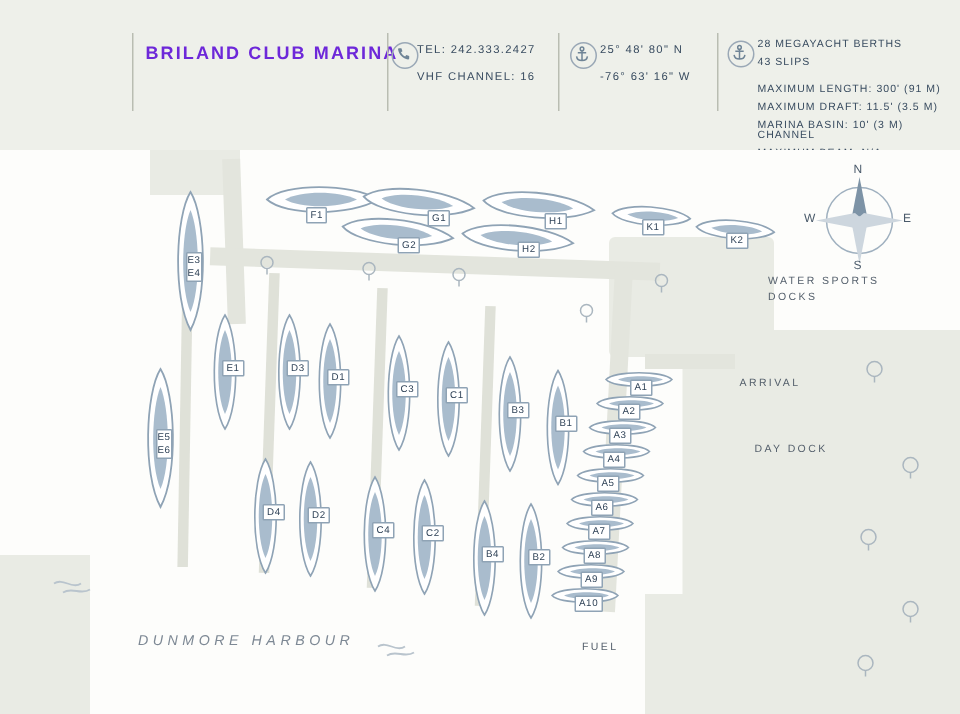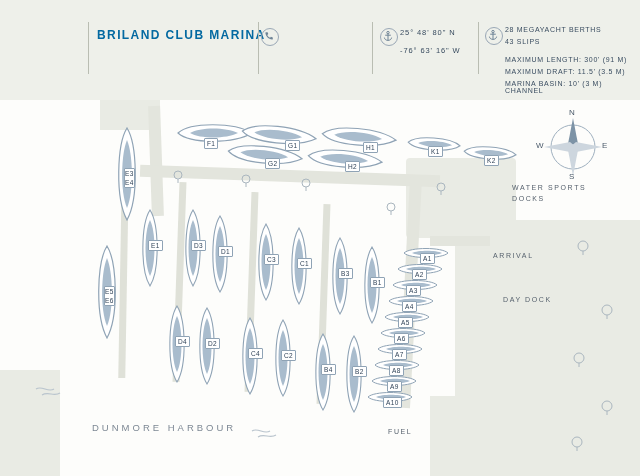--- a/index.html
+++ b/index.html
@@ -34,21 +34,21 @@
   .logo .swoosh{
     position:absolute;left:0;top:4px;
   }
   .divider-v{
     position:absolute;top:22px;width:1px;height:52px;background:#b9bdb2;
   }
   .marina-name{
     position:absolute;left:97px;top:28px;
   }
   .marina-name .l1{
-    font-size:12px;letter-spacing:1.4px;color:#0369a1;font-weight:bold;
+    font-size:12px;letter-spacing:1.4px;color:#6d28d9;font-weight:bold;
   }
   .marina-name .l2{
     font-size:10px;letter-spacing:1.1px;color:#2f4257;margin-top:8px;
   }
   .contact{
     position:absolute;left:278px;top:28px;
   }
   .contact .row{
     font-size:7.5px;letter-spacing:.9px;color:#394c60;margin-bottom:9px;
   }
@@ -134,20 +134,24 @@
     </div>
 
     <div class="divider-v" style="left:258px"></div>
 
     <div class="hicon" style="left:261px;top:28px">
       <svg width="14" height="14" viewBox="0 0 14 14">
         <path d="M4 3.2 L5.6 3.2 L6.3 5.1 L5.3 5.9 C5.9 7.2 6.8 8.1 8.1 8.7 L8.9 7.7 L10.8 8.4 L10.8 10 C10.8 10.4 10.4 10.7 10 10.6 C6.6 10.1 3.9 7.4 3.4 4 C3.3 3.6 3.6 3.2 4 3.2 Z" fill="#6f8496"></path>
       </svg>
     </div>
 
+    <div class="contact">
+      <div class="row">TEL:  242.333.2427</div>
+      <div class="row">VHF CHANNEL:  16</div>
+    </div>
 
     <div class="divider-v" style="left:372px"></div>
 
     <div class="hicon" style="left:380px;top:28px">
       <svg width="14" height="14" viewBox="0 0 14 14">
         <circle cx="7" cy="3.6" r="1.2" fill="none" stroke="#6f8496" stroke-width="1"></circle>
         <path d="M7 4.8 L7 11 M4.2 6.2 L9.8 6.2 M3.4 8.6 C3.6 10.4 5.2 11.4 7 11.4 C8.8 11.4 10.4 10.4 10.6 8.6" fill="none" stroke="#6f8496" stroke-width="1"></path>
       </svg>
     </div>
 
@@ -392,21 +396,21 @@
       </div>
 
     <div id="map-labels">
         <div class="maplabel" style="left: 512px; top: 84px;">WATER SPORTS</div>
         <div class="maplabel" style="left: 512px; top: 95px;">DOCKS</div>
         <div class="maplabel" style="left: 493px; top: 152px;">ARRIVAL</div>
         <div class="maplabel" style="left: 503px; top: 196px;">DAY DOCK</div>
         <div class="maplabel" style="left: 388px; top: 328px;">FUEL</div>
       </div>
 
-    <div class="harbour-label" style="left:92px;top:322px;">DUNMORE  HARBOUR</div>
+    <div class="harbour-label" style="left:92px;top:322px;font-style:italic;">DUNMORE  HARBOUR</div>
 
     <div class="wave" style="left:34px;top:284px;">
       <svg width="44" height="14" viewBox="0 0 44 14">
           <path d="M2 5 C8 1, 14 9, 20 5 M8 11 C14 7, 20 13, 26 9" stroke="#b9c4cd" stroke-width="1.2" fill="none"></path>
         </svg>
     </div>
     <div class="wave" style="left:250px;top:326px;">
       <svg width="44" height="14" viewBox="0 0 44 14">
           <path d="M2 5 C8 1, 14 9, 20 5 M8 11 C14 7, 20 13, 26 9" stroke="#b9c4cd" stroke-width="1.2" fill="none"></path>
         </svg>

